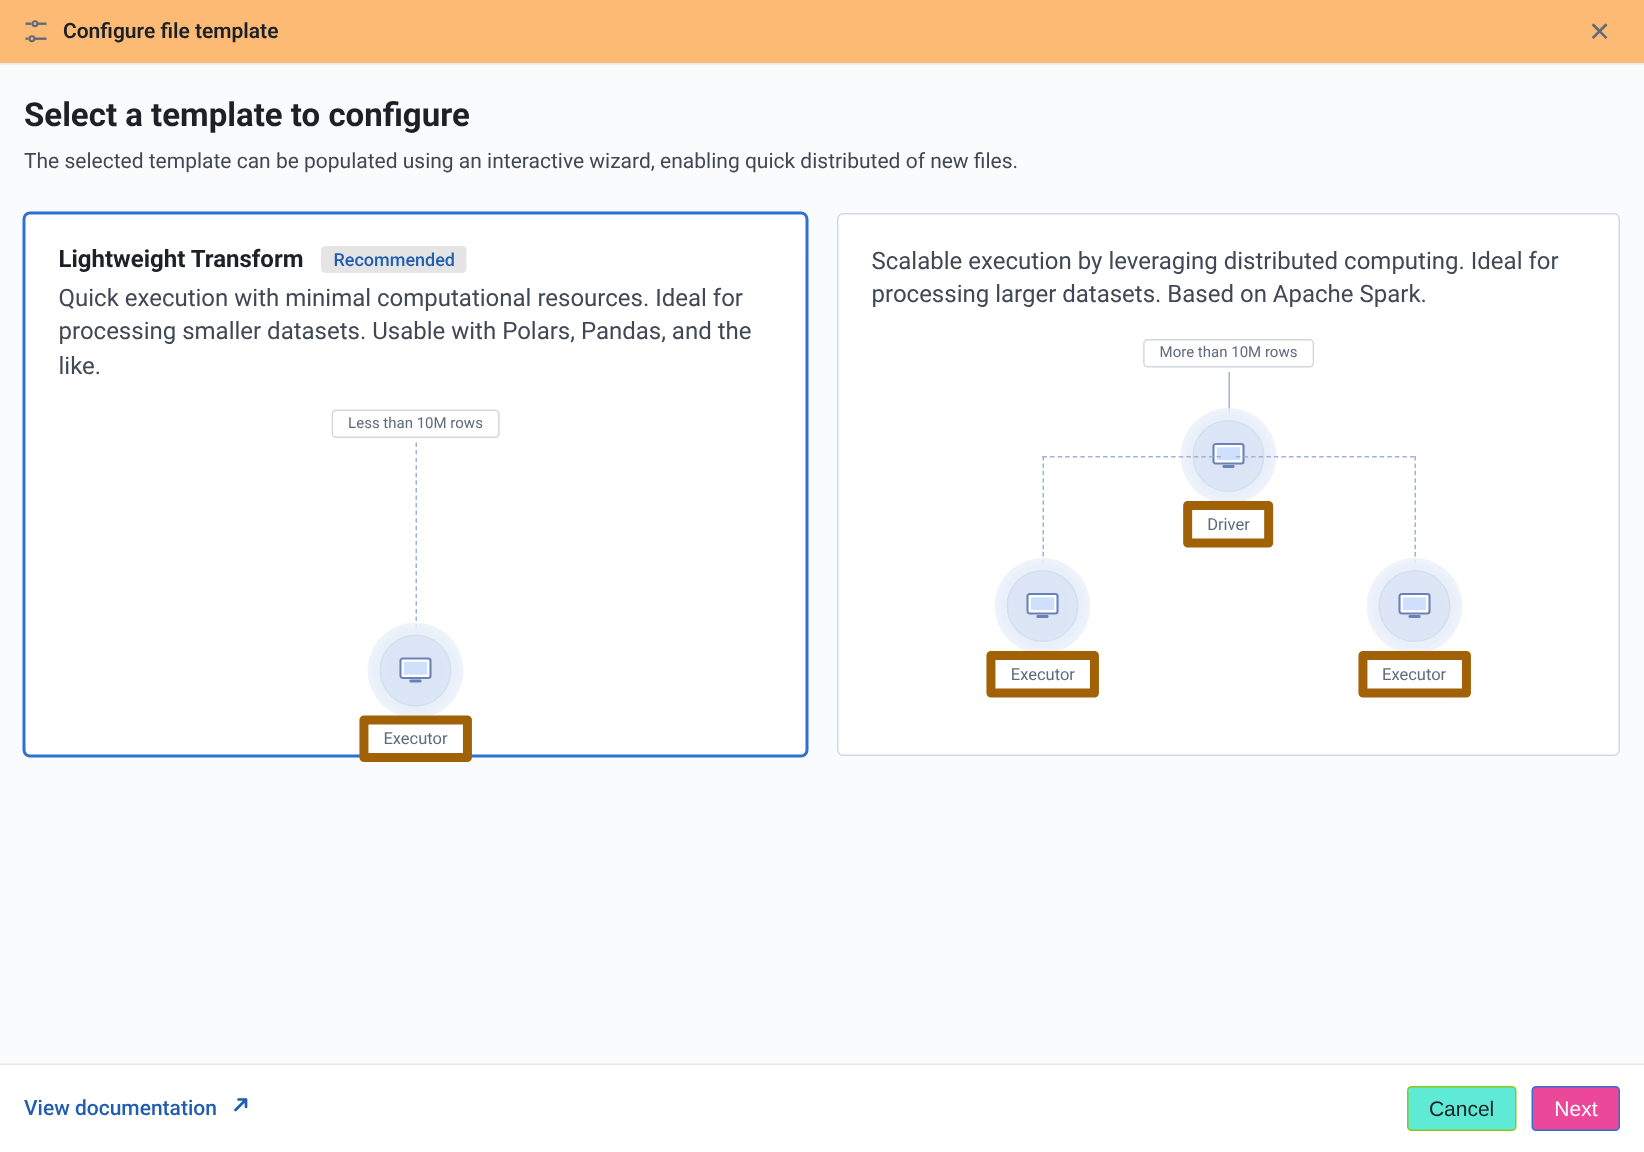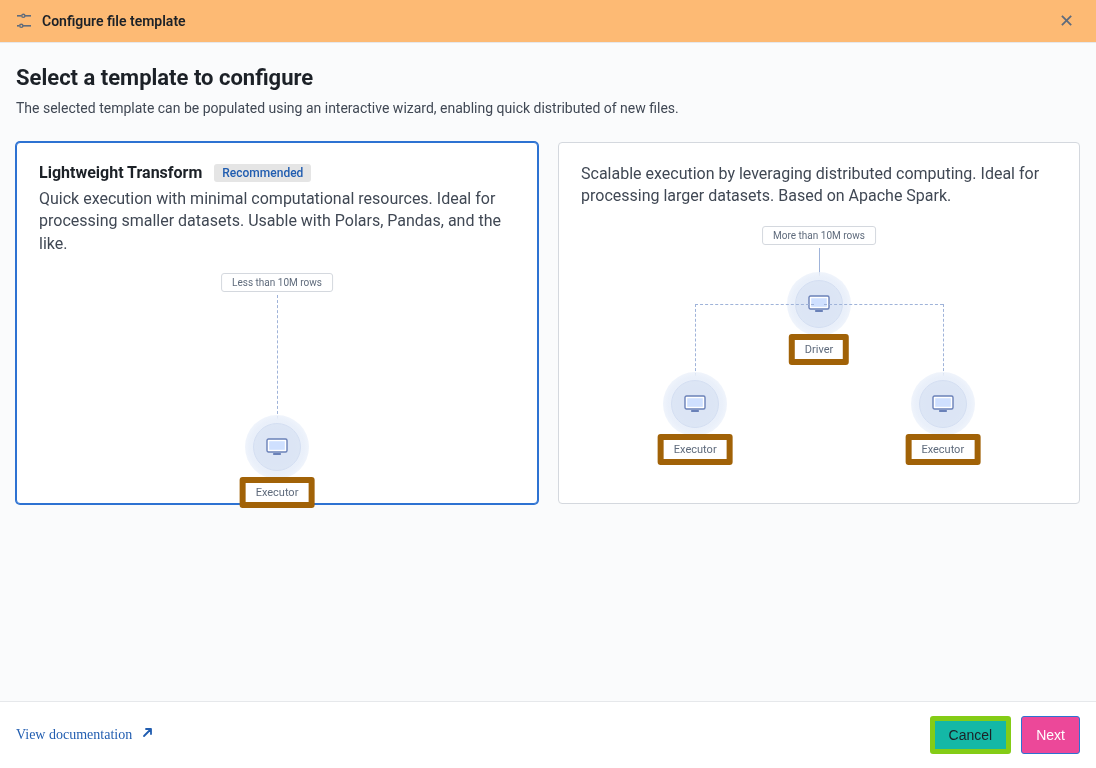--- a/index.html
+++ b/index.html
@@ -185,37 +185,36 @@
     }
     .doc-link {
       display: flex;
       align-items: center;
       gap: 8px;
       color: #215db0;
       font-size: 14px;
       font-weight: 500;
       text-decoration: none;
       cursor: pointer;
-      font-family: Liberation Serif, serif;
     }
     .footer-actions {
       display: flex;
       gap: 10px;
     }
     .btn {
       font-size: 14px;
       font-weight: 500;
       padding: 6px 14px;
       border-radius: 3px;
       cursor: pointer;
       border: 1px solid transparent;
     }
     .btn-secondary {
-      background: #14b8a6;
-      border: 5px solid #84cc16;
+      background: #5eead4;
+      border: 1px solid #84cc16;
       color: #1c2127;
     }
     .btn-primary {
       background: #ec4899;
       color: #fff;
       border: 1px solid #2d72d2;
     }
     .header-icon svg {
       display: block;
     }

